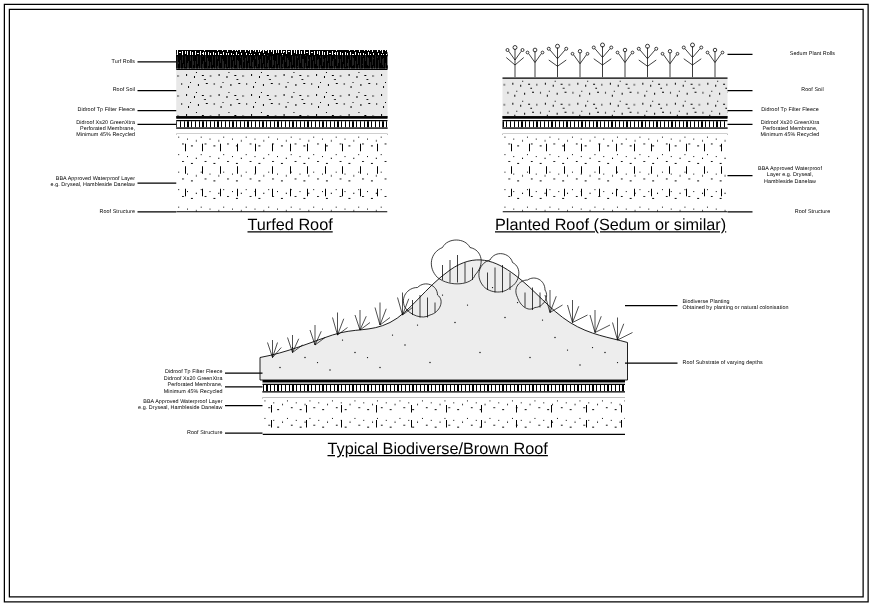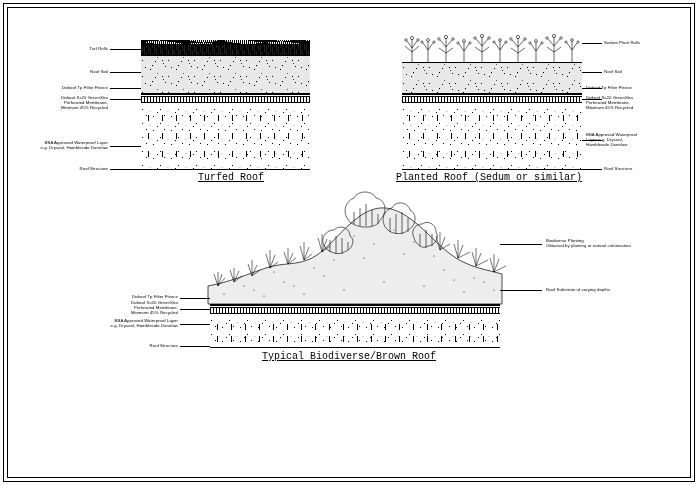--- a/index.html
+++ b/index.html
@@ -35,25 +35,25 @@
     position: absolute;
     font-size: 4.3px;
     line-height: 5.2px;
     color: #000;
     white-space: pre;
     letter-spacing: 0.05px;
   }
   .lbl.right { text-align: right; }
   .title {
     position: absolute;
-    font-size: 10px;
+    font-size: 13px;
     color: #000;
     text-decoration: underline;
     white-space: nowrap;
-    font-family: Liberation Mono, monospace;
+    font-family: Liberation Sans, sans-serif;
   }
   .detail { position: absolute; }
   .leader {
     position: absolute;
     background: #000;
     height: 1px;
   }
 
   
   .turf {
@@ -189,21 +189,21 @@
     <div class="lbl right" style="left:10px; top:95px; width:98px;">Didroof Xs20 GreenXtra
 Perforated Membrane,
 Minimum 45% Recycled</div>
     <div class="lbl right" style="left:8px; top:140px; width:100px;">BBA Approved Waterproof Layer
 e.g. Dryseal, Hambleside Danelaw</div>
     <div class="lbl right" style="left:20px; top:166px; width:88px;">Roof Structure</div>
 
     <div class="title" style="left:198px; top:172px;">Turfed Roof</div>
   </div>
 
-  <div class="detail" style="left:380px; top:0; width:318px; height:190px;">
+  <div class="detail" style="left:380px; top:0; width:318px; height:190px;text-align:center;">
 
     <svg style="position:absolute; left:22px; top:32px;" width="180" height="30" viewBox="0 0 180 30">
       <g stroke="#000" stroke-width="0.6" fill="none">
         <g>
             <path d="M10 30 L10 16 M10 16 L5 9 M10 16 L15 9 M10 16 L10 7 M10 20 L3 14 M10 20 L17 14"></path>
             <circle cx="10" cy="6" r="1.6"></circle>
             <circle cx="4" cy="8" r="1.2"></circle>
             <circle cx="16" cy="8" r="1.2"></circle>
           </g>
         <g>

